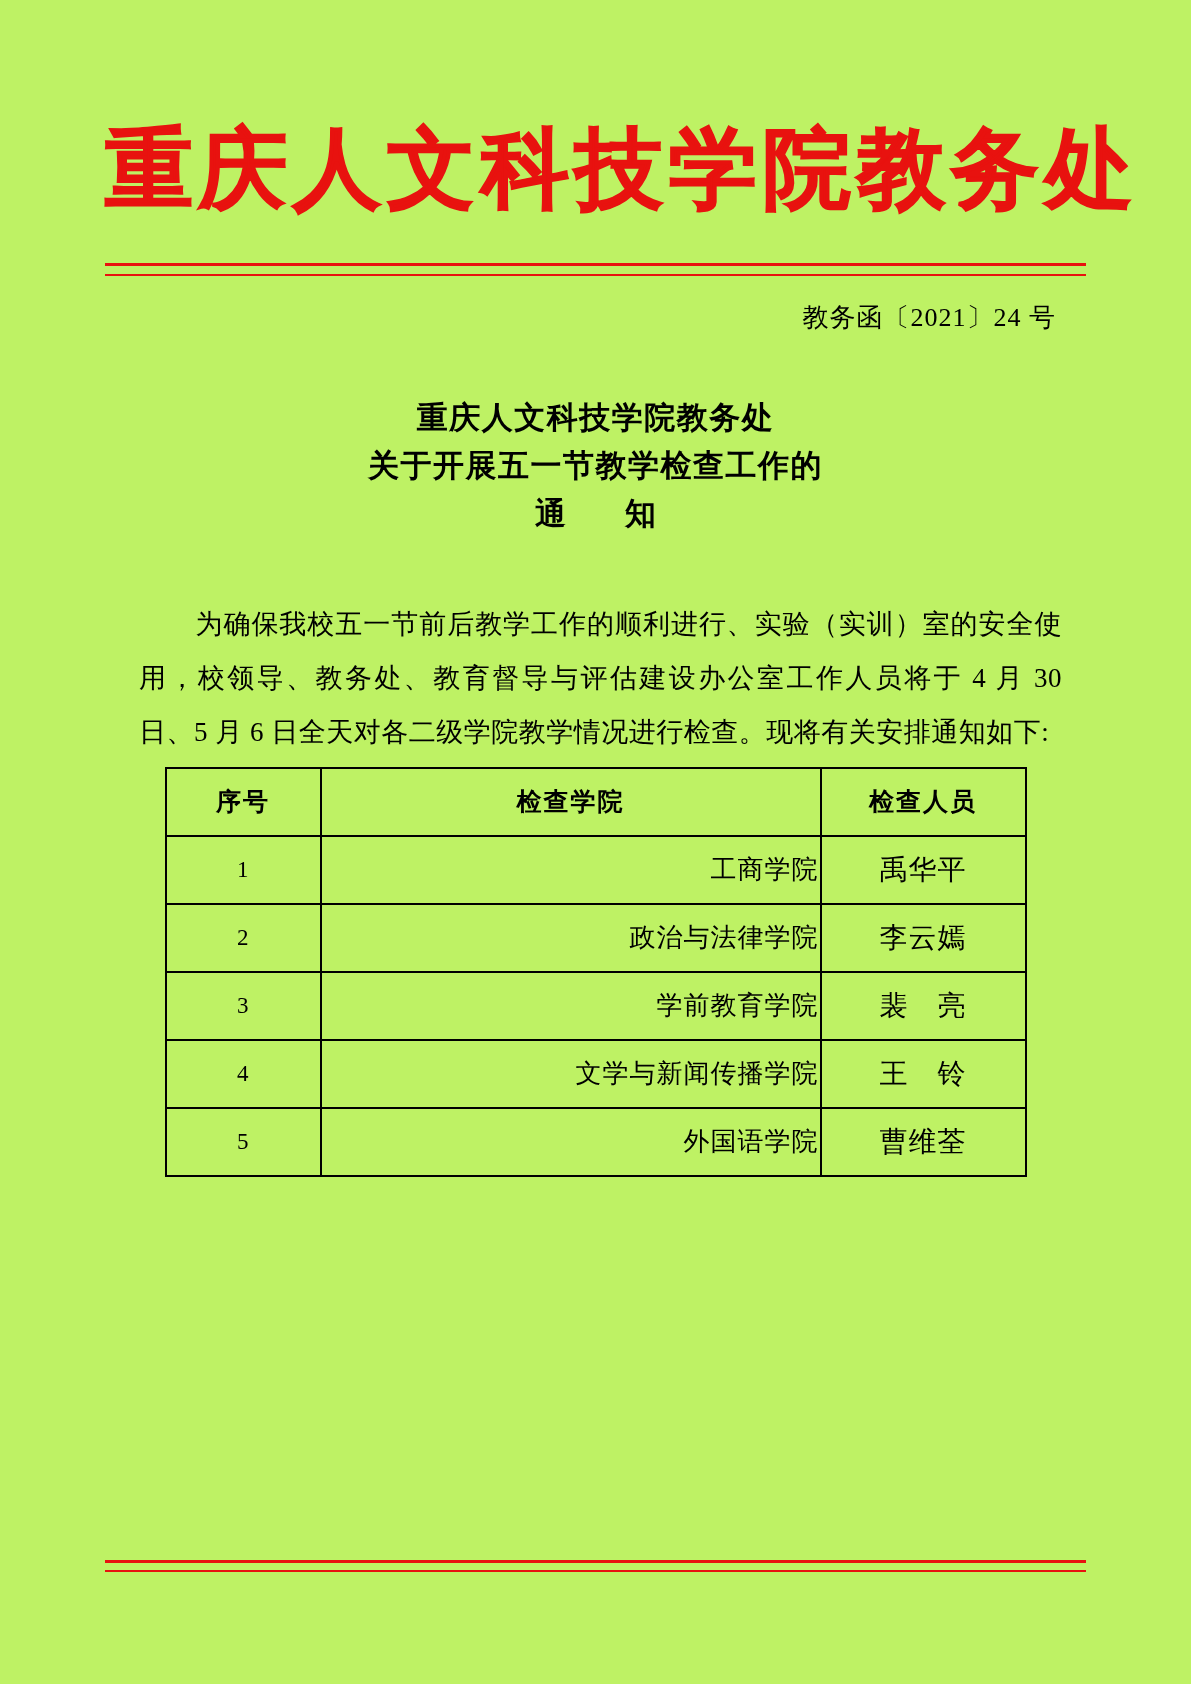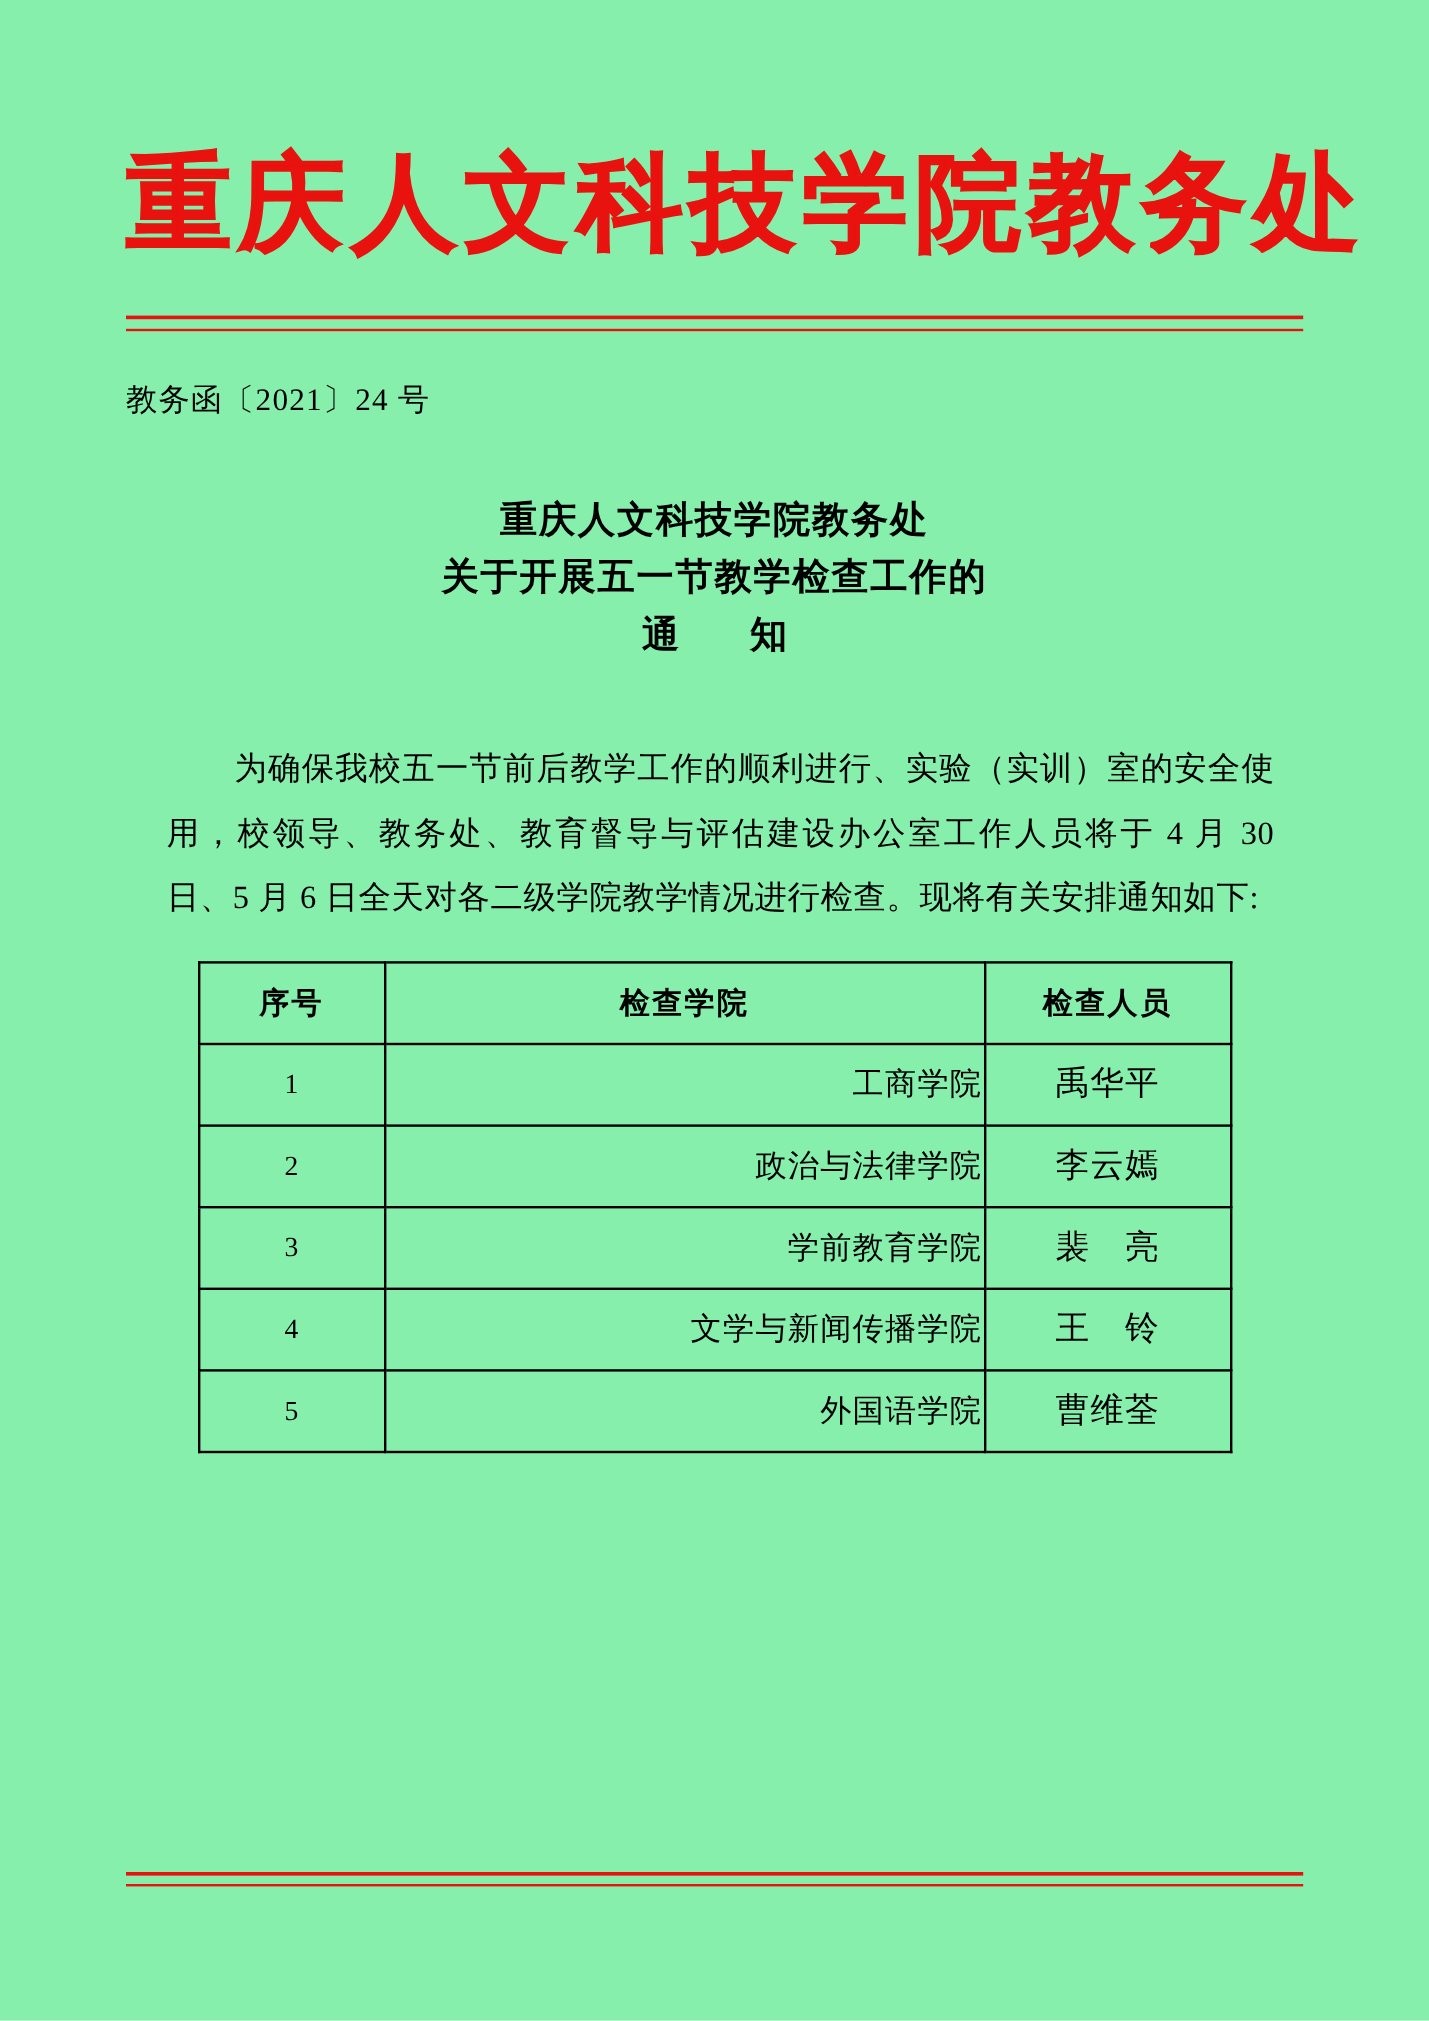--- a/index.html
+++ b/index.html
@@ -4,21 +4,21 @@
 <style>
   html, body {
     margin: 0;
     padding: 0;
     background: #ffffff;
   }
   .page {
     position: relative;
     width: 1191px;
     height: 1684px;
-    background: #86efac;
+    background: #bef264;
     font-family: "Liberation Serif", serif;
     overflow: hidden;
   }
   .sheet {
     position: absolute;
     left: 0;
     top: 0;
     width: 1191px;
     height: 1684px;
     box-sizing: border-box;
@@ -38,22 +38,22 @@
     -webkit-text-stroke: 1.5px #e8120f;
   }
   .rule-double {
     margin-top: 46px;
     height: 8px;
     border-top: 3px solid #e8120f;
     border-bottom: 2px solid #e8120f;
   }
   
   .docnum {
-    margin-top: 40px;
-    text-align: left;
+    margin-top: 24px;
+    text-align: right;
     padding-right: 30px;
     font-size: 26px;
     font-family: "Liberation Serif", serif;
     color: #000;
     letter-spacing: 1px;
   }
   
   .title-block {
     margin-top: 58px;
     text-align: center;
@@ -93,21 +93,21 @@
     margin-top: 26px;
     margin-left: 34px;
     font-family: "DejaVu Serif", serif;
     font-weight: bold;
     font-size: 28px;
     letter-spacing: 2px;
   }
   .heading-1 .num { margin-right: 4px; }
   
   table.schedule {
-    margin: 26px auto 0 auto;
+    margin: 8px auto 0 auto;
     border-collapse: collapse;
     width: 860px;
     table-layout: fixed;
   }
   table.schedule th,
   table.schedule td {
     border: 2px solid #000;
     text-align: center;
     vertical-align: middle;
     height: 64px;

